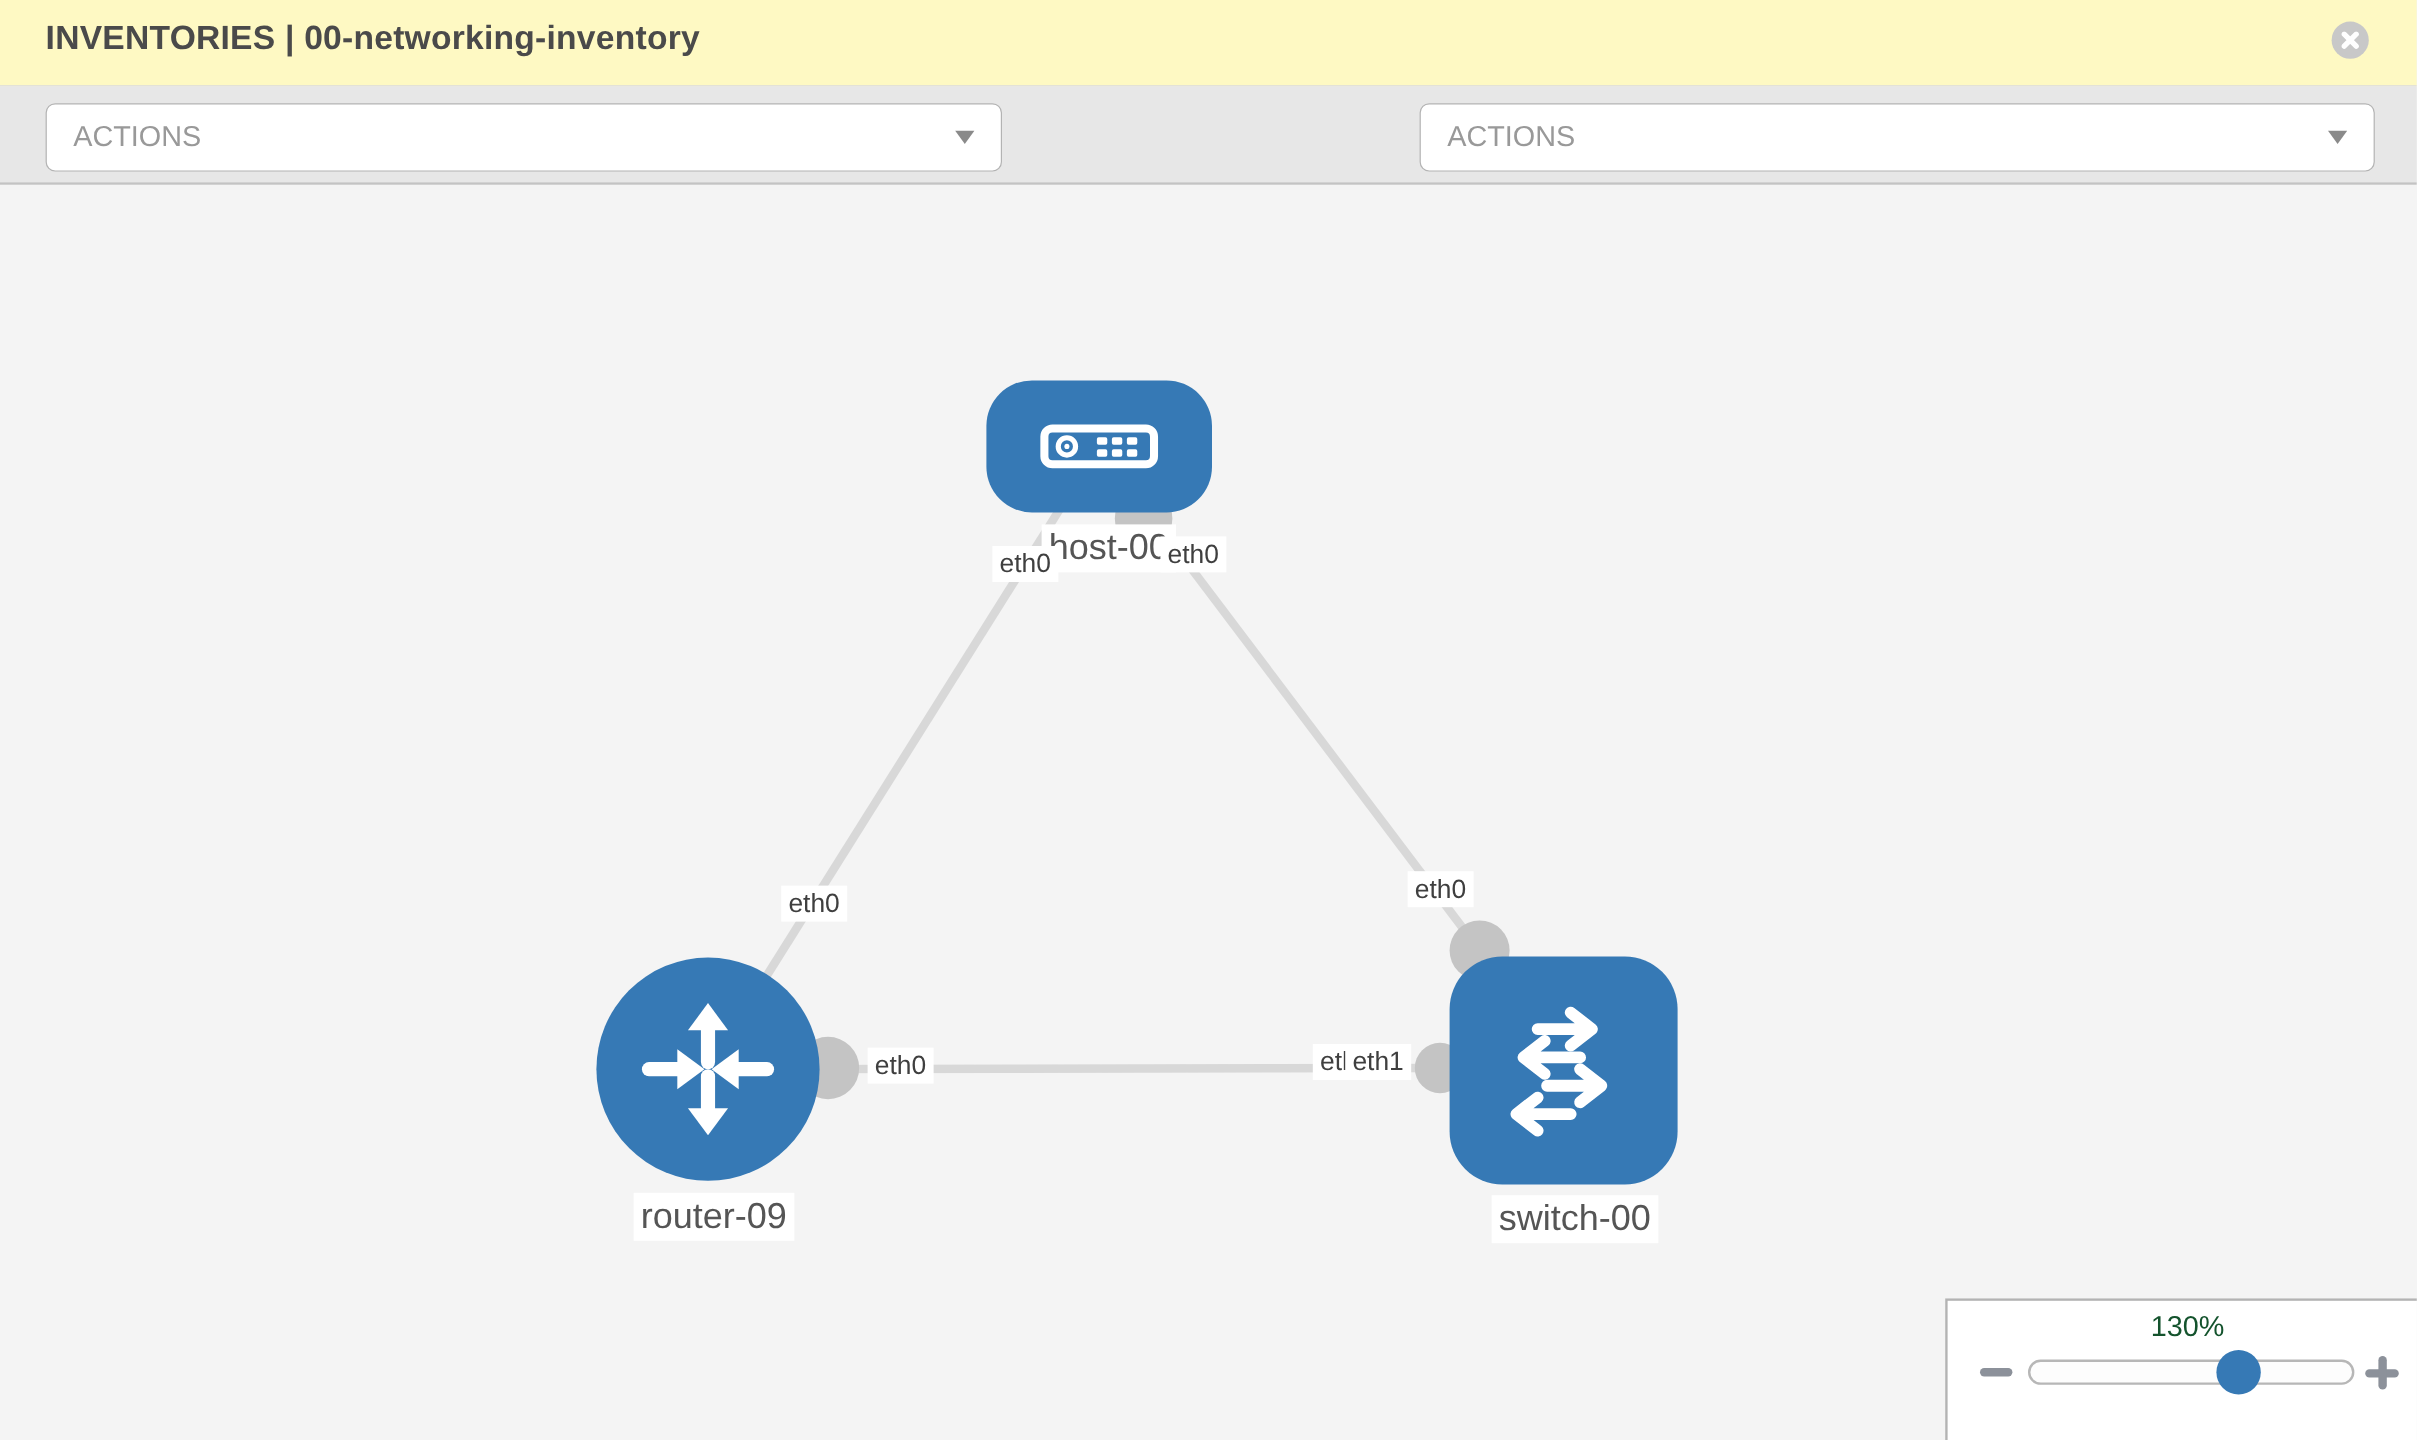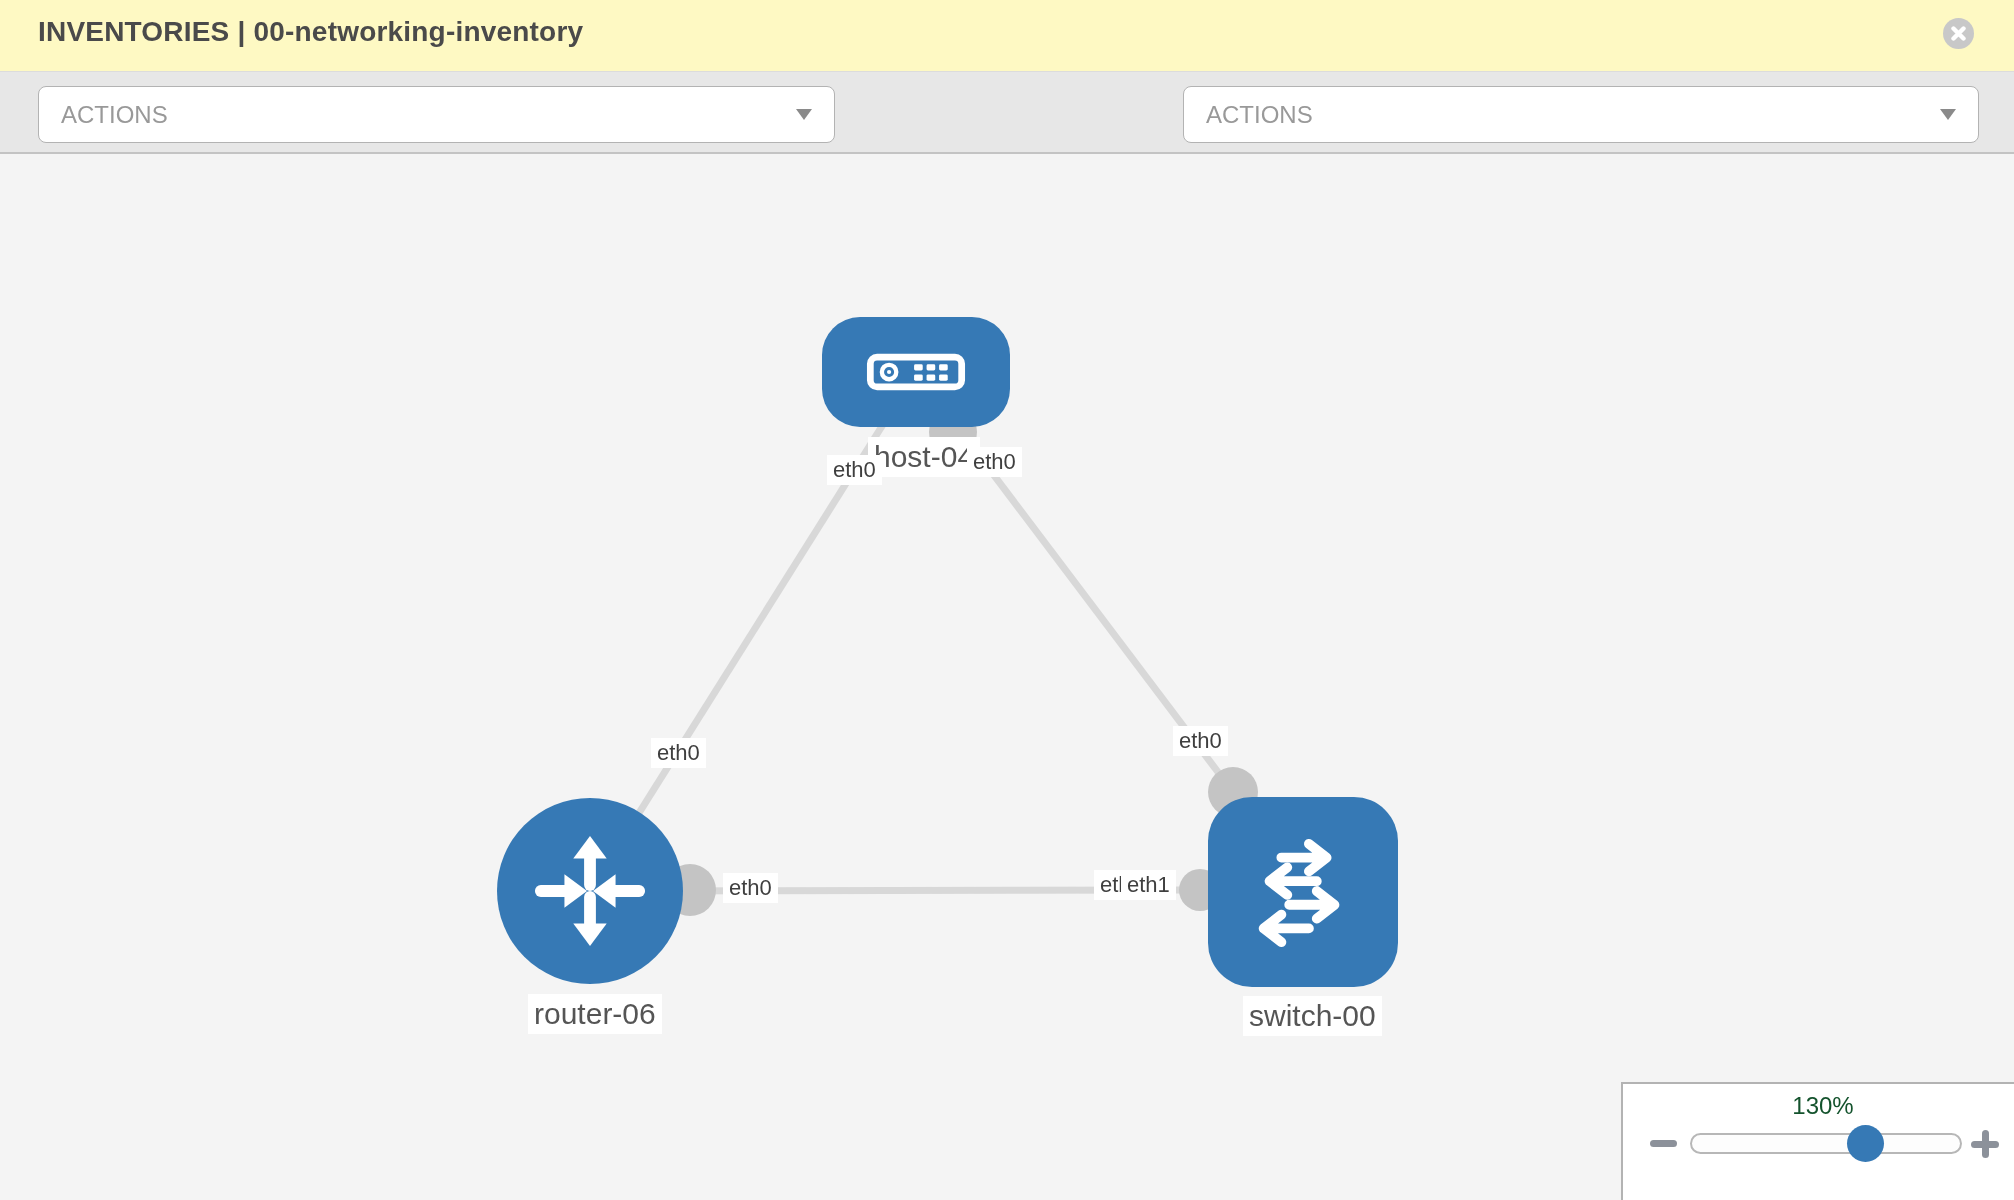--- a/index.html
+++ b/index.html
@@ -162,22 +162,22 @@
     <svg width="118" height="118" viewBox="0 0 120 120">
       <g stroke="#ffffff" stroke-width="10" fill="none" stroke-linecap="round" stroke-linejoin="round">
         <path d="M38 25 H80 M66 11 L84 25 L66 39"></path>
         <path d="M74 49 H30 M44 35 L26 49 L44 63"></path>
         <path d="M46 73 H88 M74 59 L92 73 L74 87"></path>
         <path d="M66 97 H24 M38 83 L20 97 L38 111"></path>
       </g>
     </svg>
   </div>
 
-  <div class="chip chip-name" style="left:868px;top:283px;">host-04</div>
-  <div class="chip chip-name" style="left:528px;top:840px;">router-06</div>
+  <div class="chip chip-name" style="left:868px;top:283px;">host-00</div>
+  <div class="chip chip-name" style="left:528px;top:840px;">router-09</div>
   <div class="chip chip-name" style="left:1243px;top:842px;">switch-00</div>
 
   <div class="chip chip-if" style="left:827px;top:301px;">eth0</div>
   <div class="chip chip-if" style="left:967px;top:293px;">eth0</div>
   <div class="chip chip-if" style="left:651px;top:584px;">eth0</div>
   <div class="chip chip-if" style="left:723px;top:719px;">eth0</div>
   <div class="chip chip-if" style="left:1173px;top:572px;">eth0</div>
   <div class="chip chip-if" style="left:1094px;top:716px;">eth0</div>
   <div class="chip chip-if" style="left:1121px;top:716px;">eth1</div>
 

